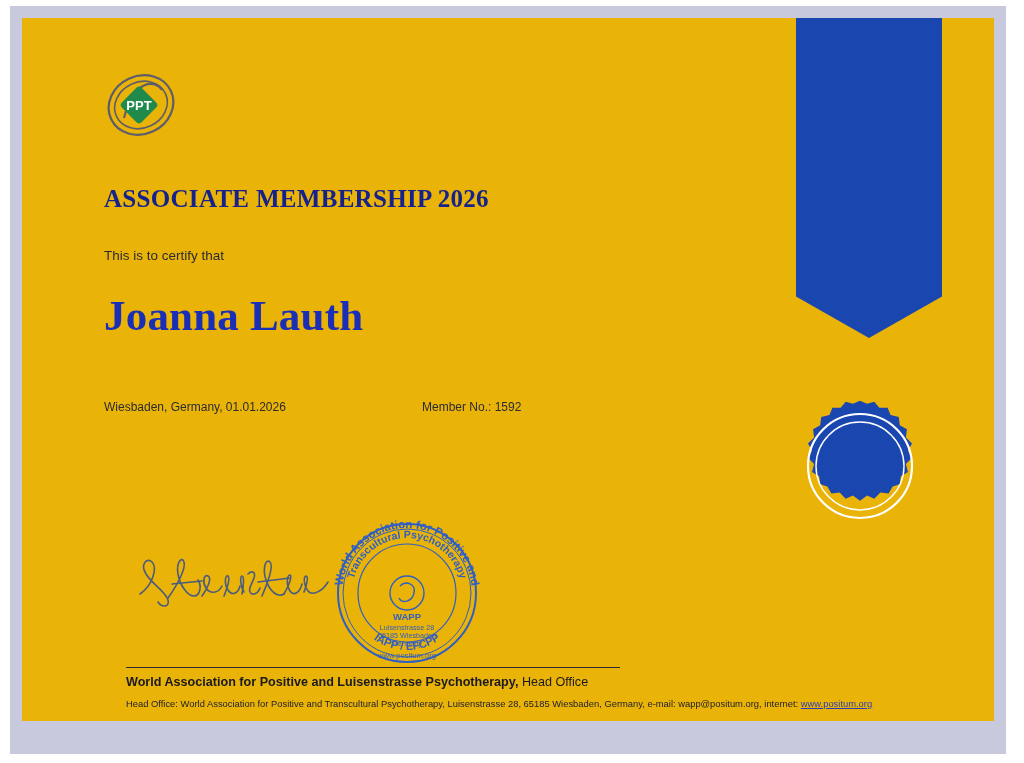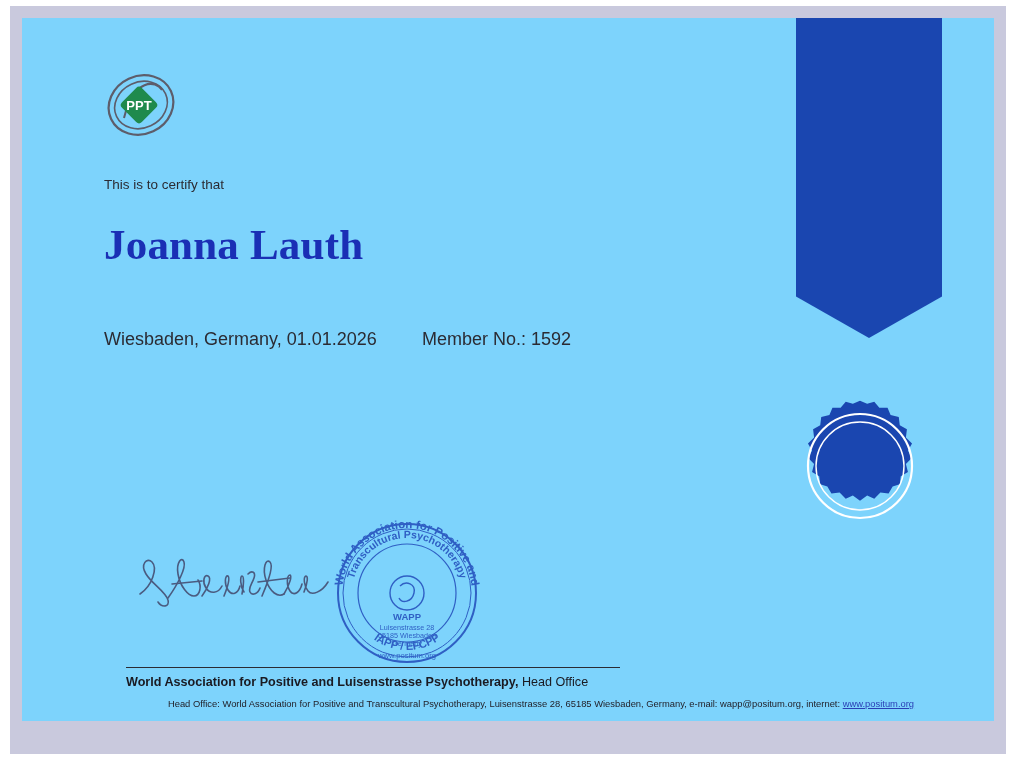--- a/index.html
+++ b/index.html
@@ -31,21 +31,21 @@
     height: 748px;
     background: #c9c9dd;
     box-sizing: border-box;
   }
   .frame-inner {
     position: absolute;
     left: 22px;
     top: 18px;
     width: 972px;
     height: 703px;
-    background: #7dd3fc;
+    background: #eab308;
     box-sizing: border-box;
     overflow: hidden;
   }
 
   
   .ribbon {
     position: absolute;
     right: 52px;
     top: 0;
     width: 146px;
@@ -126,21 +126,21 @@
   .body-text {
     margin-top: 60px;
     font-size: 12.4px;
     color: #2b2b33;
     line-height: 1.55;
     width: 660px;
   }
 
   .meta-row {
     margin-top: 44px;
-    font-size: 18px;
+    font-size: 12px;
     color: #2b2b33;
     display: flex;
   }
   .meta-place { width: 318px; }
 
   
   .signature {
     position: absolute;
     left: 110px;
     top: 530px;
@@ -172,21 +172,20 @@
   }
   .footer-org {
     font-size: 12.6px;
     color: #1a1a22;
   }
   .footer-org b { font-weight: bold; }
   .footer-small {
     margin-top: 9px;
     font-size: 9.4px;
     color: #22222b;
-    text-align: center;
   }
   .footer-small a {
     color: #2a3fb5;
     text-decoration: underline;
   }
 </style>
 </head>
 <body>
 
 <div class="page">
@@ -213,20 +212,21 @@
           <svg viewBox="0 0 74 74" width="74" height="74" aria-hidden="true">
             <ellipse cx="37" cy="37" rx="33" ry="29" fill="none" stroke="#5d5d6b" stroke-width="2.2" transform="rotate(-25 37 37)"></ellipse>
             <ellipse cx="37" cy="37" rx="27" ry="23" fill="none" stroke="#5d5d6b" stroke-width="1.6" transform="rotate(-25 37 37)"></ellipse>
             <path d="M20 50 C 30 10, 52 12, 58 22" fill="none" stroke="#5d5d6b" stroke-width="2"></path>
             <rect x="21" y="23" width="28" height="28" rx="4" fill="#1f8a4c" transform="rotate(45 35 37)"></rect>
             <text x="35" y="42" text-anchor="middle" font-family="Liberation Sans, sans-serif" font-size="13" font-weight="bold" fill="#ffffff">PPT</text>
           </svg>
         </div>
       </div>
 
+      <div class="cert-title">ASSOCIATE MEMBERSHIP 2026</div>
 
       <div class="certify-line">This is to certify that</div>
 
       <div class="recipient">Joanna Lauth</div>
 
       <div class="body-text">
       </div>
 
       <div class="meta-row">
         <div class="meta-place">Wiesbaden, Germany, 01.01.2026</div>

